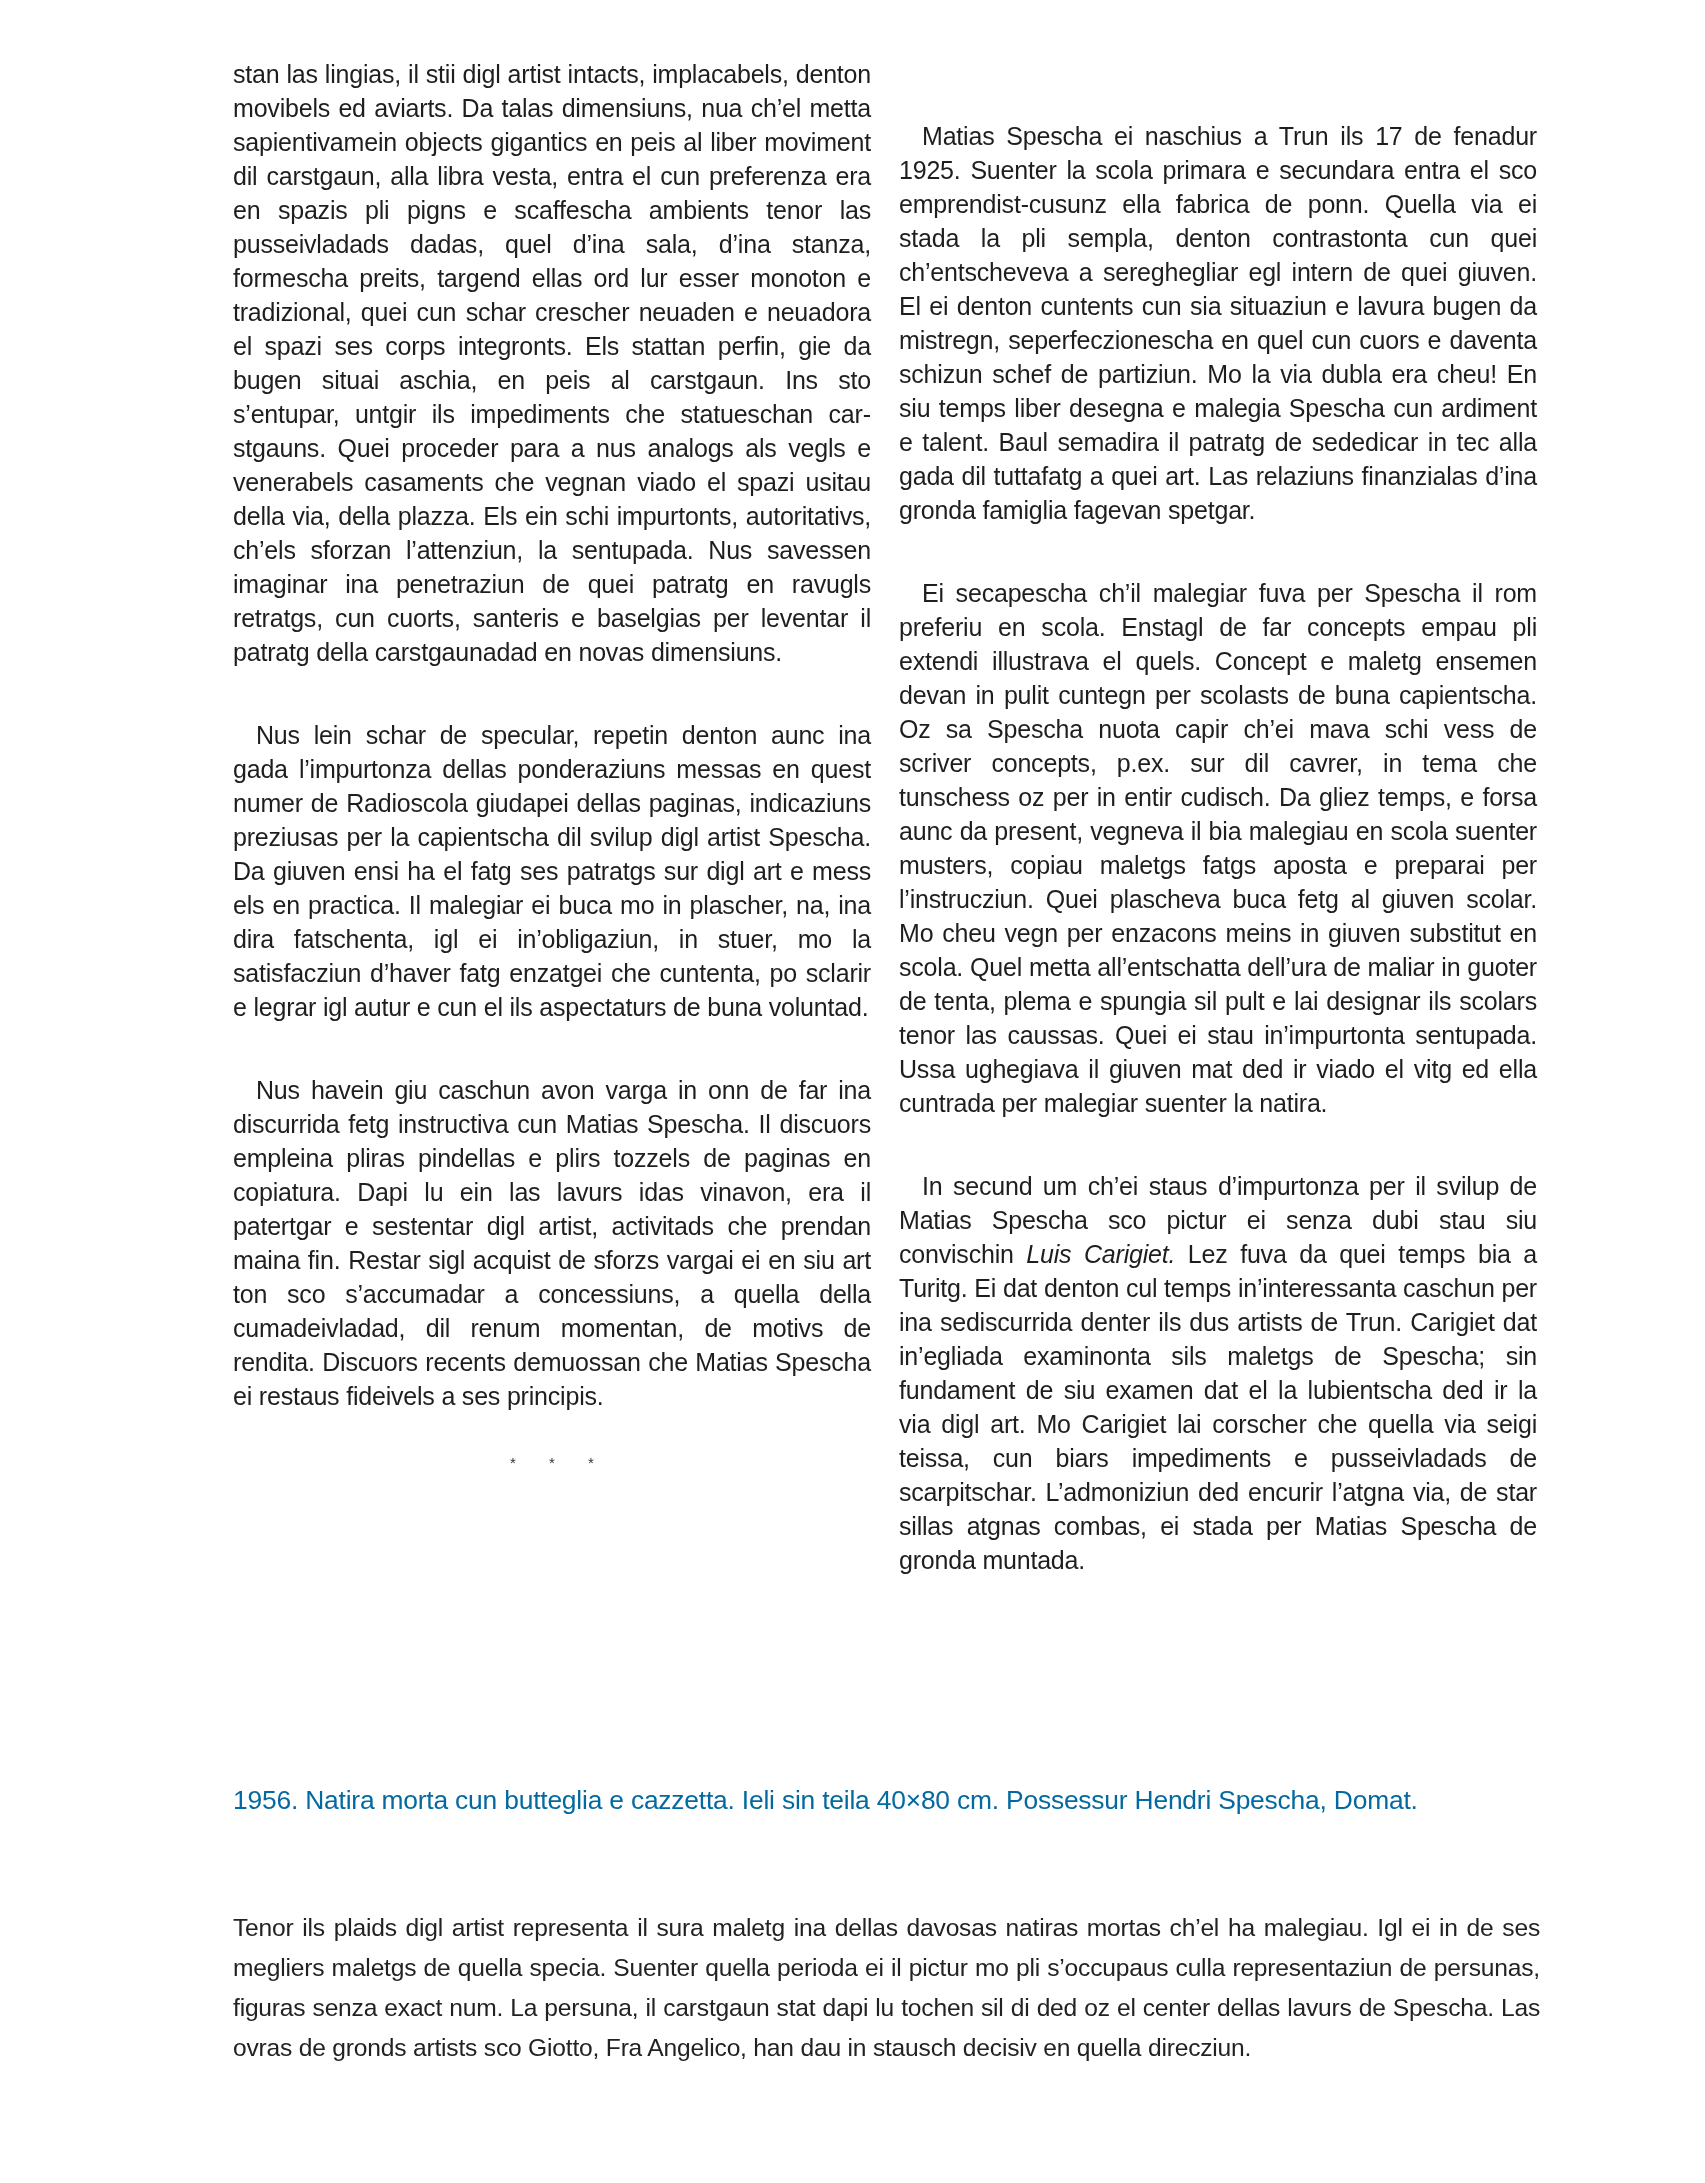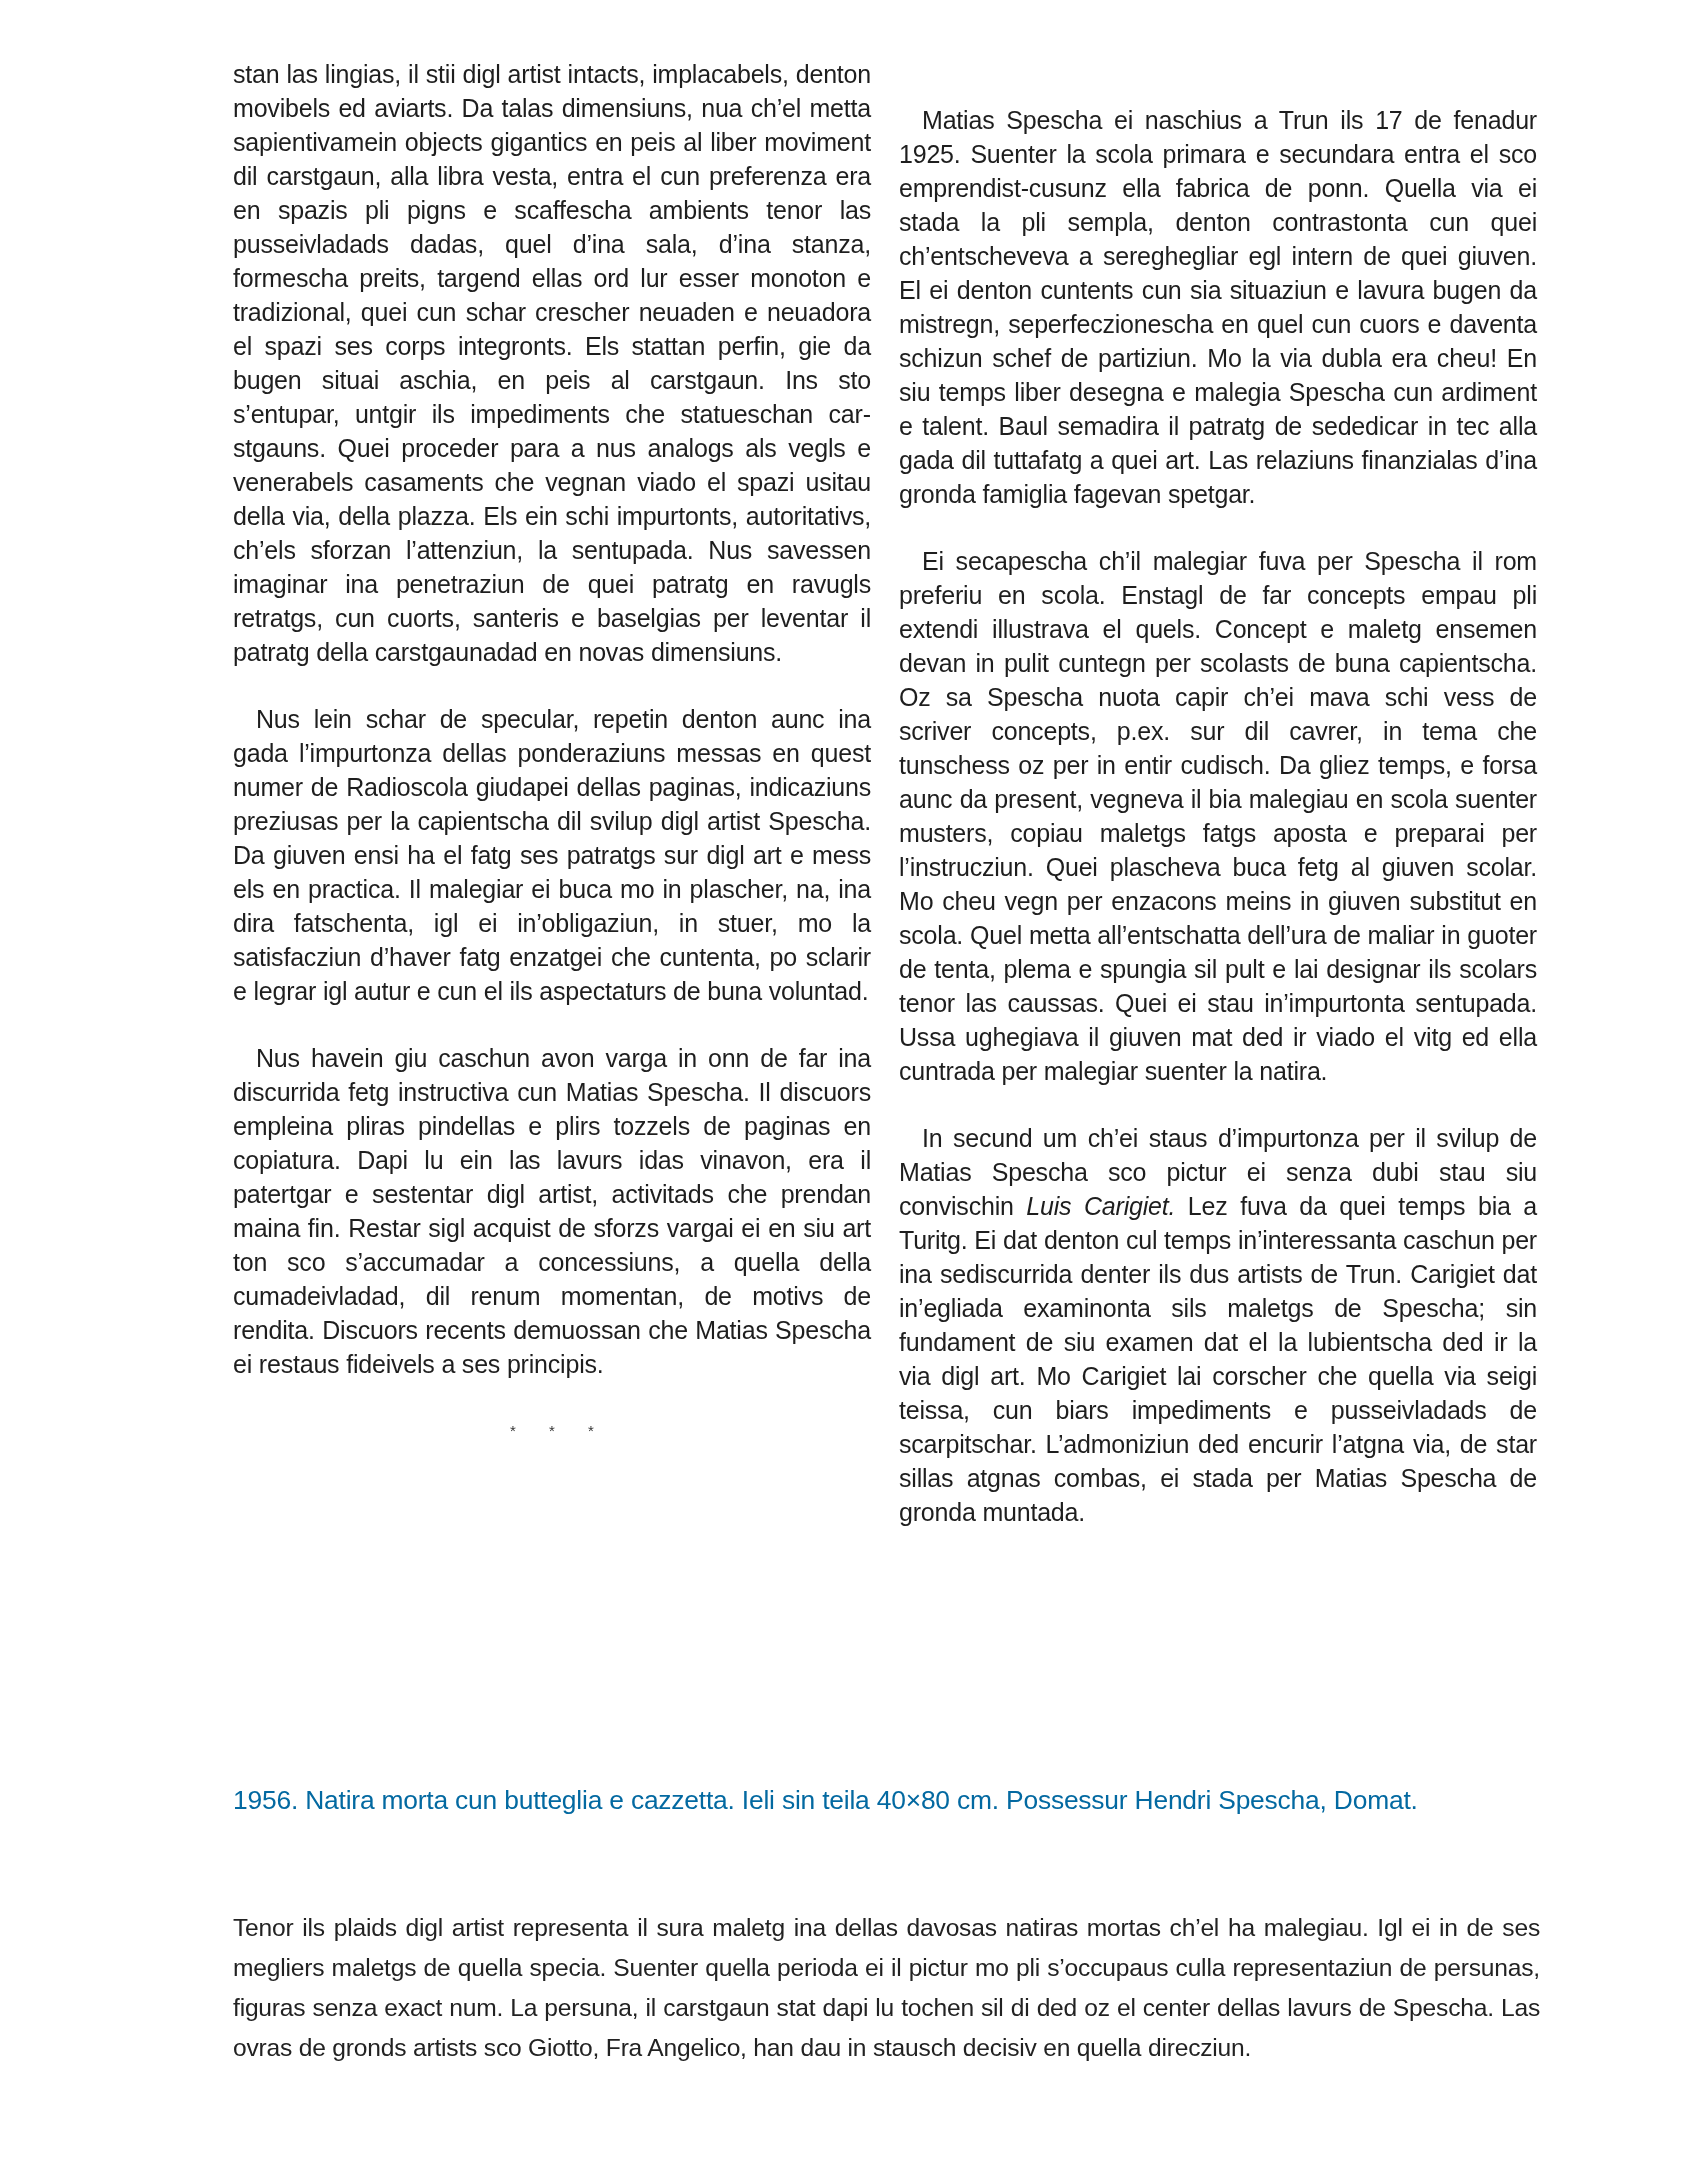--- a/index.html
+++ b/index.html
@@ -9,21 +9,21 @@
   }
   .col {
     position: absolute; width: 638px;
     font-size: 25px; line-height: 34px;
     text-align: justify; hyphens: manual;
     letter-spacing: -0.2px;
   }
   .col-left { left: 233px; top: 57px; }
   .col-right { left: 899px; top: 103px; }
   .para { margin: 0; text-indent: 0; }
-  .para.indent { text-indent: 23px; }
+  .para.indent { text-indent: 23px; margin-top: 16px; }
   .gap { height: 33px; }
   .stars {
     text-align: center; margin-top: 33px; font-size: 15px; letter-spacing: 0;
     word-spacing: 29px; color: #333;
   }
   .caption {
     position: absolute; left: 233px; top: 1784px; width: 1307px;
     font-size: 26.4px; line-height: 33px; letter-spacing: -0.2px; color: #0369a1;
   }
   .description {

